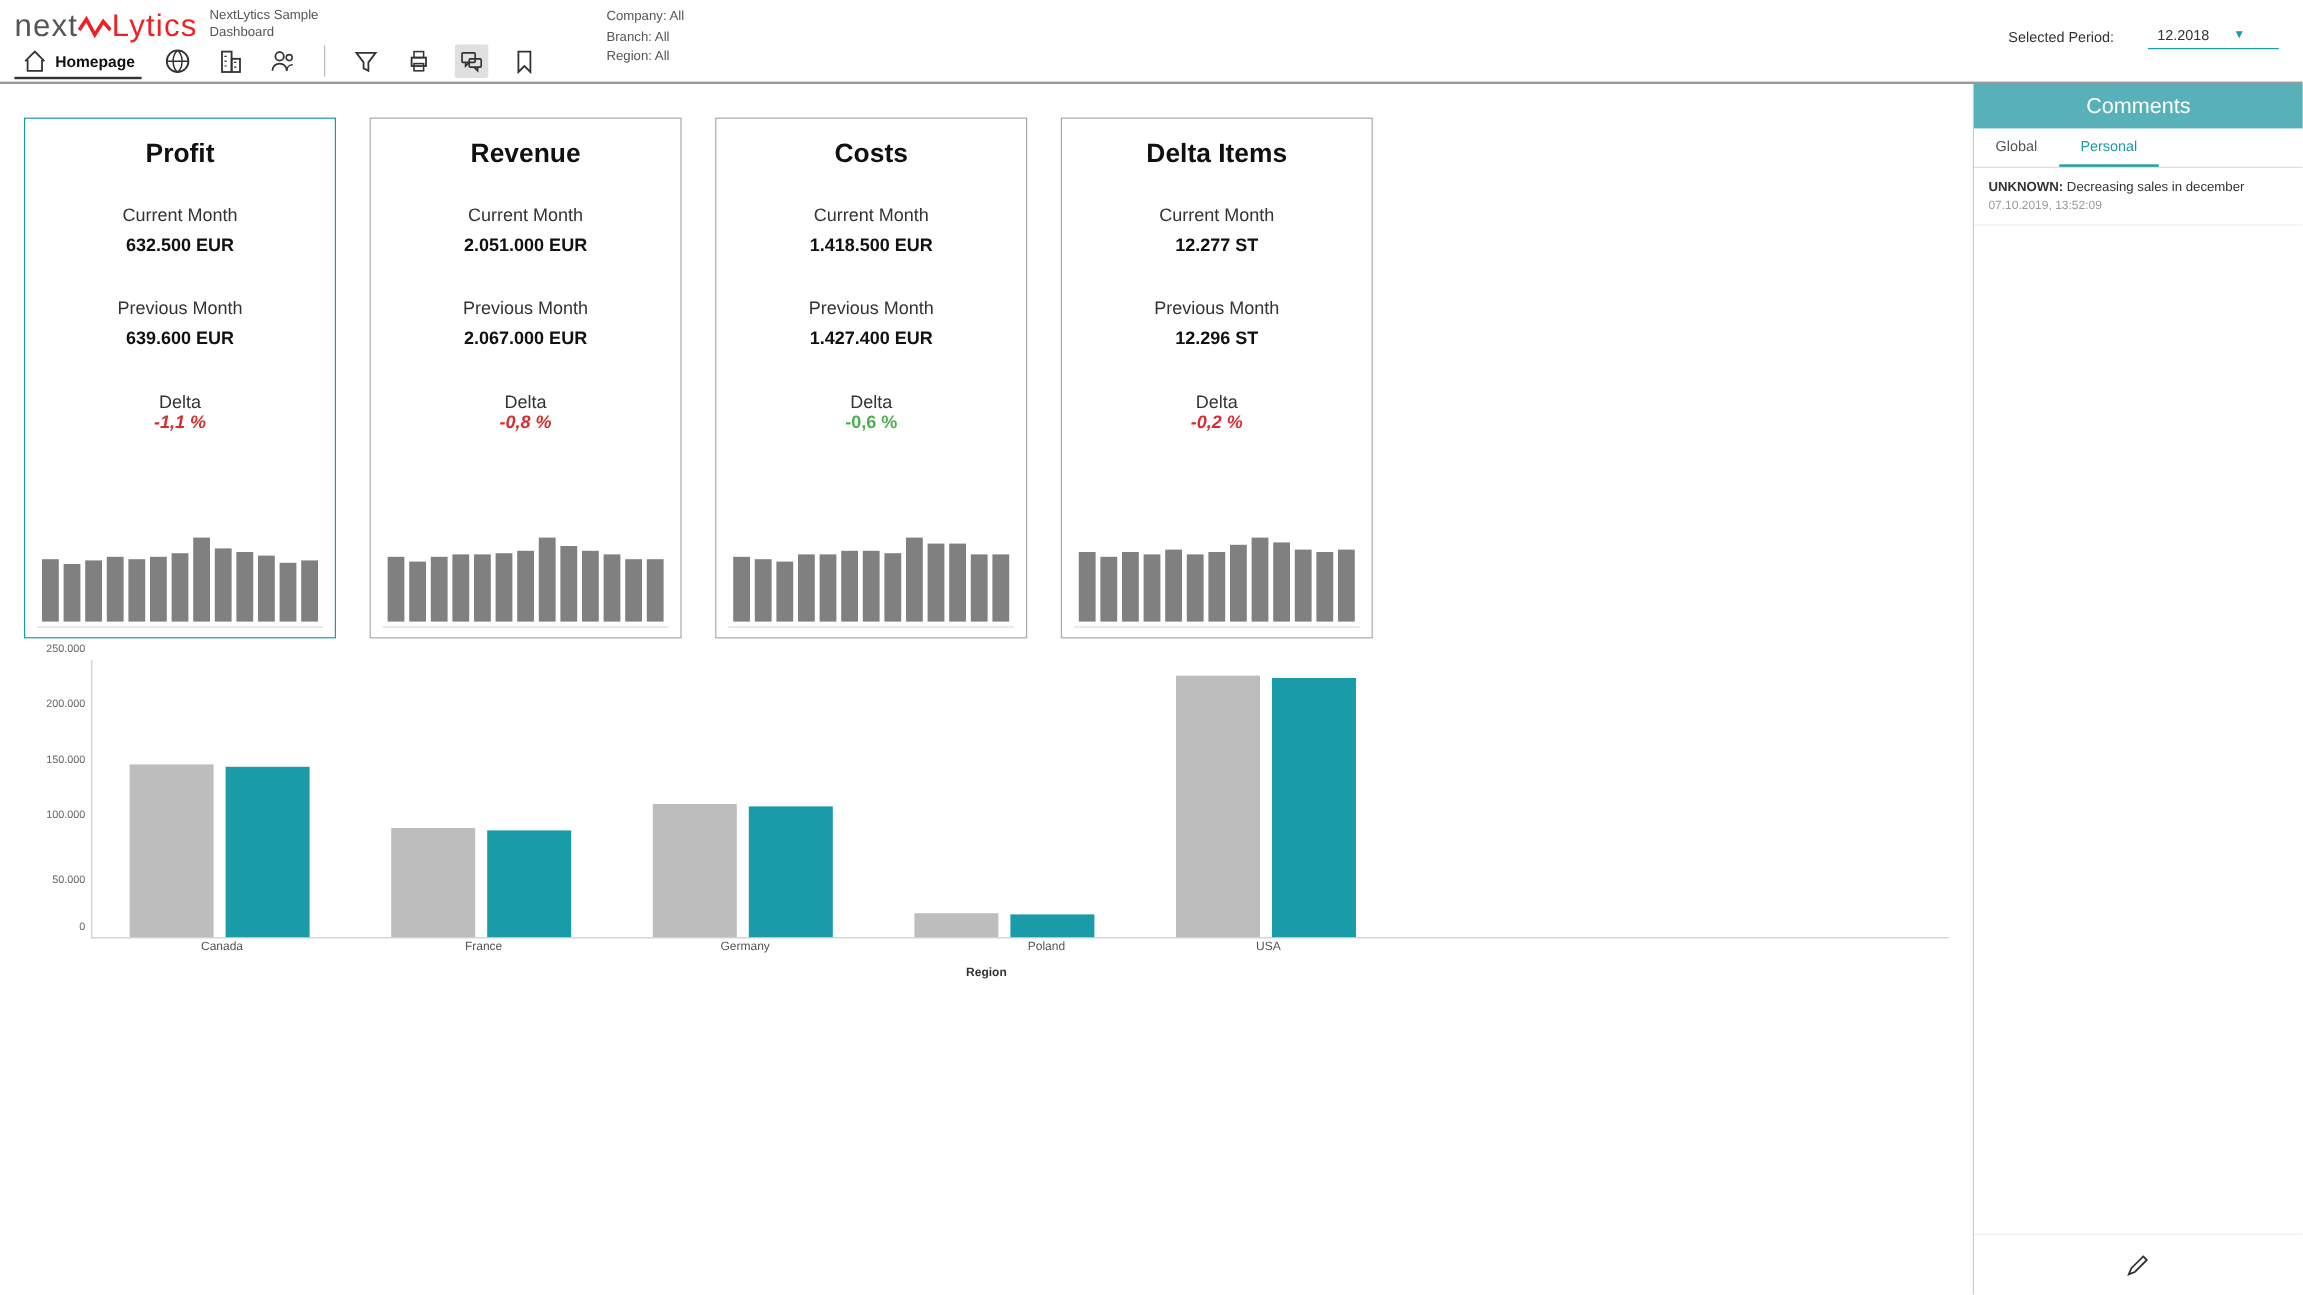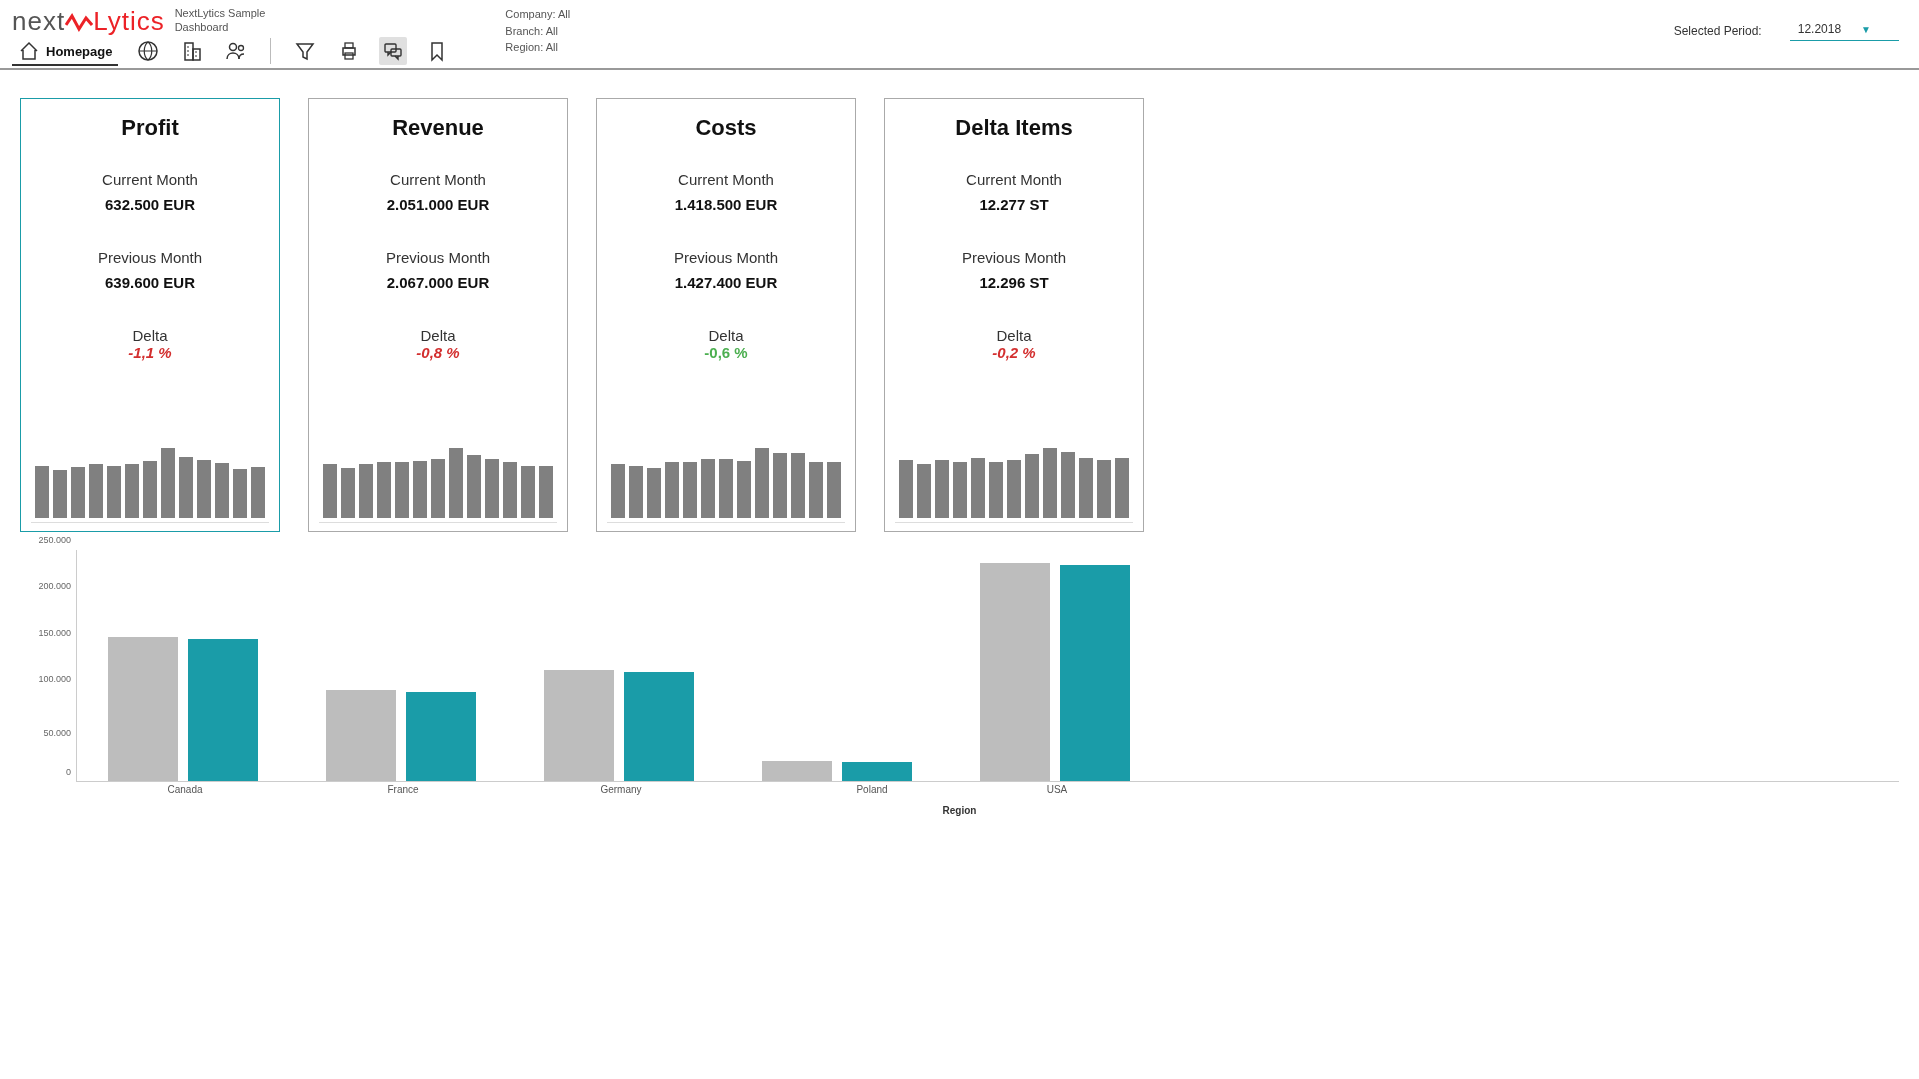--- a/index.html
+++ b/index.html
@@ -311,13 +311,31 @@
           <div class="x-label" style="left: 109px;">Canada</div>
           <div class="x-label" style="left: 327px;">France</div>
           <div class="x-label" style="left: 545px;">Germany</div>
           <div class="x-label" style="left: 796px;">Poland</div>
           <div class="x-label" style="left: 981px;">USA</div>
         </div>
       <div class="axis-title">Region</div>
     </div>
   </div>
 
+  <div class="sidebar">
+    <div class="comments-header">Comments</div>
+    <div class="comments-tabs">
+      <div class="comments-tab">Global</div>
+      <div class="comments-tab active">Personal</div>
+    </div>
+    <div id="comments-list">
+        <div class="comment-item">
+          <div><span class="comment-author">UNKNOWN:</span> <span>Decreasing sales in december</span></div>
+          <div class="comment-date">07.10.2019, 13:52:09</div>
+        </div>
+      </div>
+    <div class="edit-area">
+      <svg width="22" height="22">
+          <path d="M3 19 L5 14 L15 4 L18 7 L8 17 Z M15 4 L18 7" stroke="#333" stroke-width="1.5" fill="none"></path>
+        </svg>
+    </div>
+  </div>
 </div>
 
 </body></html>

